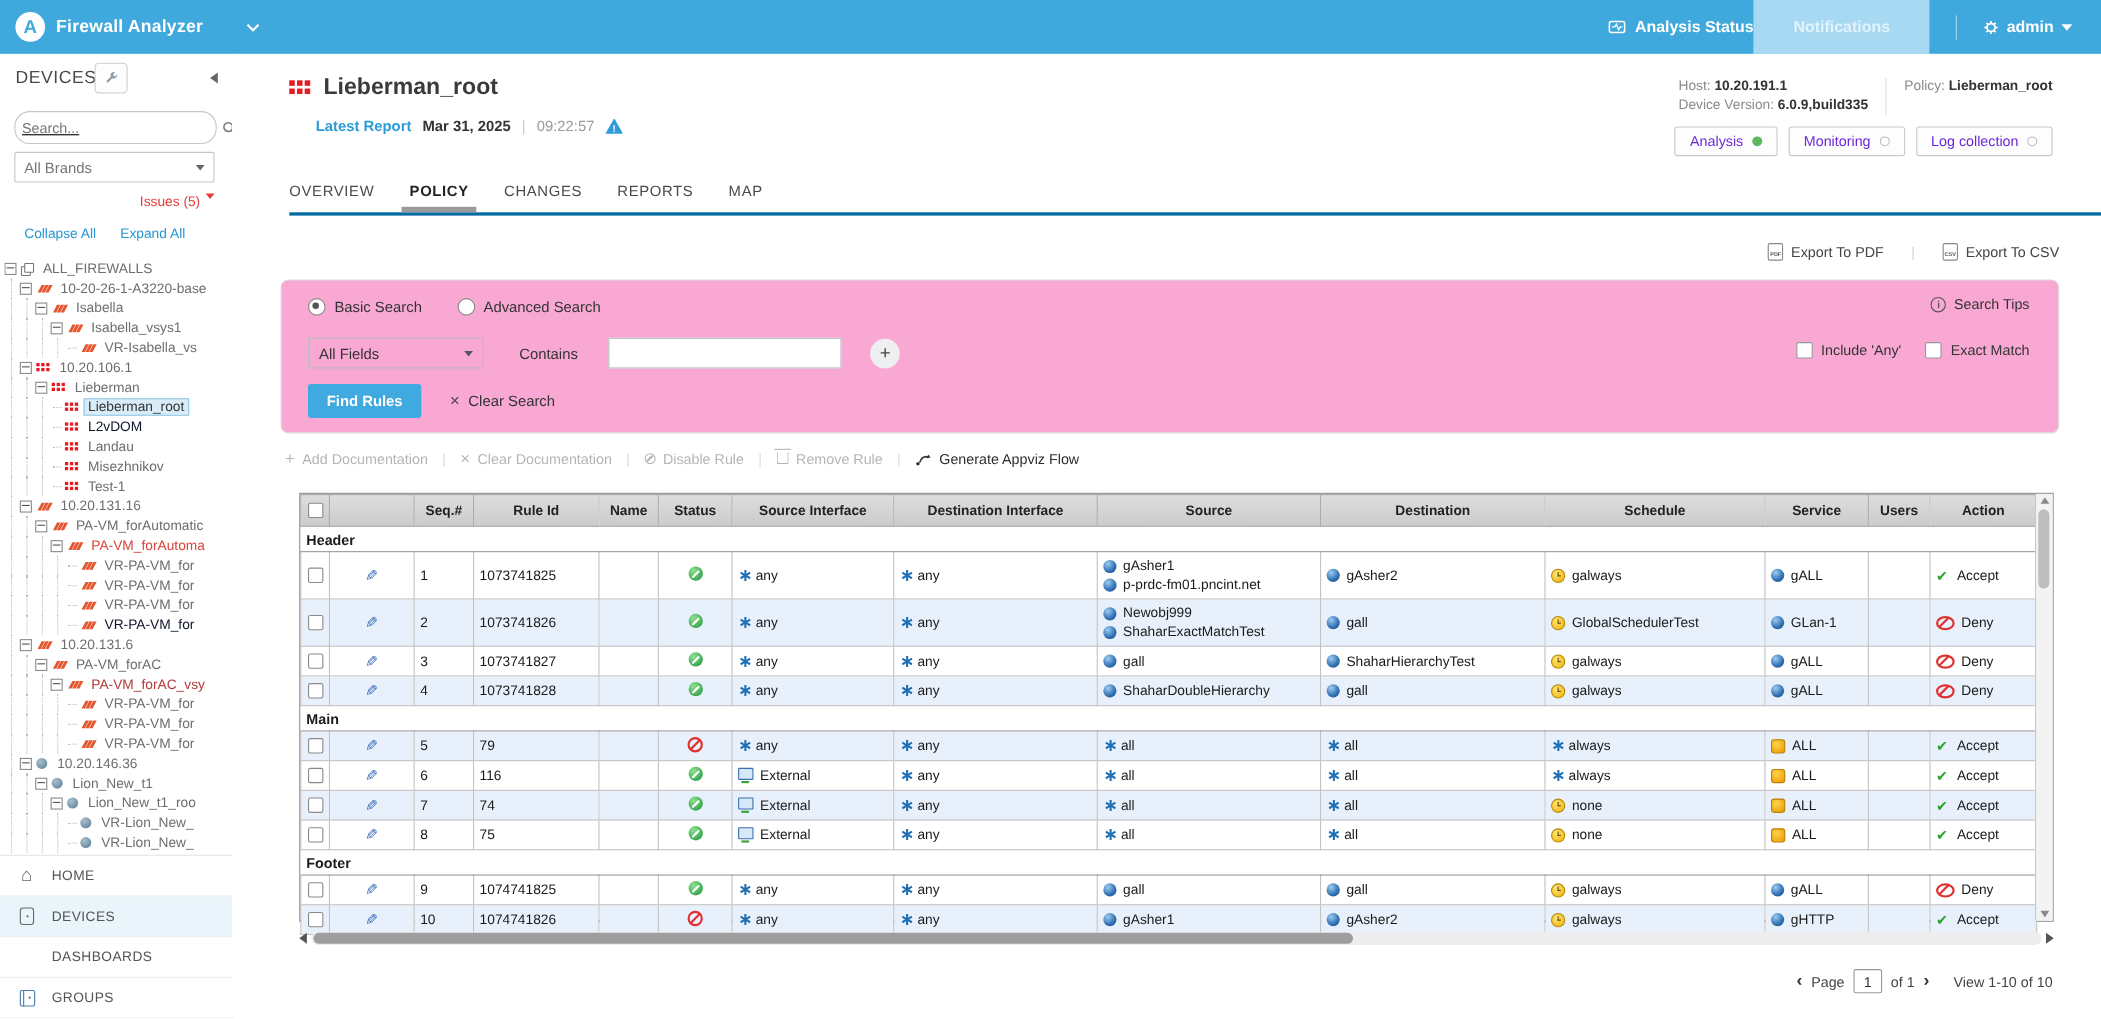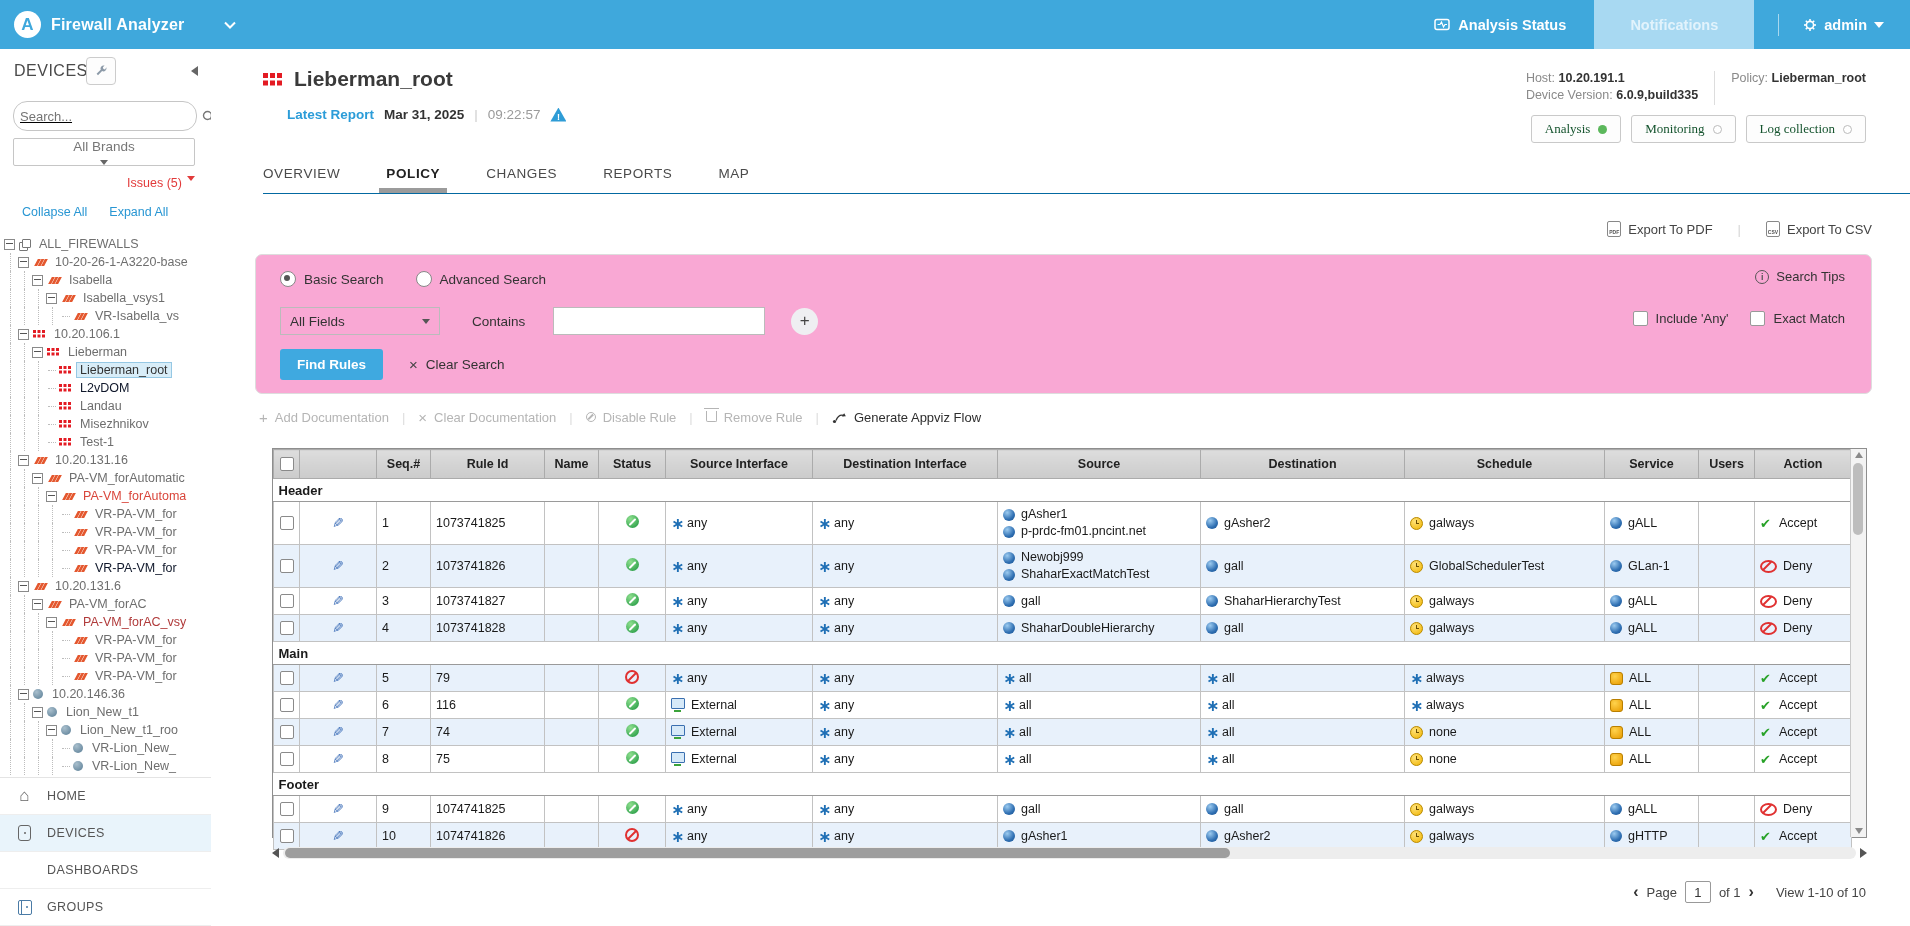--- a/index.html
+++ b/index.html
@@ -9,30 +9,30 @@
   .brand{display:flex;align-items:center;margin-left:14px;gap:10px;}
   .logo{width:27px;height:27px;border-radius:50%;background:#fff;color:#3FA8DC;font-weight:bold;font-size:17px;display:flex;align-items:center;justify-content:center;}
   .brand-name{font-size:16px;font-weight:bold;letter-spacing:.2px;}
   .brand-chev{margin-left:28px;display:flex;align-items:center;}
   .tb-right{margin-left:auto;display:flex;align-items:center;height:100%;}
   .tb-item{display:flex;align-items:center;gap:8px;font-size:14.5px;font-weight:bold;}
   .tb-notif{height:100%;width:160px;display:flex;align-items:center;justify-content:center;background:#A8D9F2;color:#E2F3FC;font-size:14.5px;font-weight:bold;}
   .tb-divider{width:1px;height:22px;background:rgba(255,255,255,.55);margin:0 24px 0 24px;}
   .tb-admin{display:flex;align-items:center;gap:7px;margin-right:26px;font-size:14.5px;font-weight:bold;}
   .caret-down{width:0;height:0;border-left:5px solid transparent;border-right:5px solid transparent;border-top:6px solid #fff;display:inline-block;}
-  .tb-analysis{margin-right:28px;}
+  .tb-analysis{}
   
   .sidebar{position:absolute;top:49px;left:0;width:211px;bottom:0;background:#fff;border-right:1px solid #DCDCDC;overflow:hidden;}
   .sb-title{position:absolute;top:13px;left:14px;font-size:16px;color:#4A4A4A;letter-spacing:.5px;}
   .wrench-btn{position:absolute;top:8px;left:86px;width:28px;height:26px;border:1px solid #CCC;border-radius:4px;background:#FDFDFD;display:flex;align-items:center;justify-content:center;}
   .sb-collapse{position:absolute;top:17px;right:13px;width:0;height:0;border-top:5px solid transparent;border-bottom:5px solid transparent;border-right:7px solid #666;}
   .sb-search{position:absolute;top:52px;left:13px;width:182px;height:28px;border:1px solid #C6C6C6;border-radius:14px;display:flex;align-items:center;text-decoration:underline;}
   .sb-search input{flex:1;border:none;outline:none;font-size:13px;color:#555;padding:0 6px;font-family:inherit;background:transparent;}
   .sb-search .mag{margin-right:7px;}
-  .sb-brands{position:absolute;top:89px;left:13px;width:182px;height:28px;border:1px solid #C6C6C6;border-radius:2px;display:flex;align-items:center;justify-content:space-between;padding:0 8px;box-sizing:border-box;font-size:13.5px;color:#777;flex-direction:column;}
+  .sb-brands{position:absolute;top:89px;left:13px;width:182px;height:28px;border:1px solid #C6C6C6;border-radius:2px;display:flex;align-items:center;justify-content:space-between;padding:0 8px;box-sizing:border-box;font-size:13.5px;color:#777;}
   .sb-brands .sel-caret{width:0;height:0;border-left:4px solid transparent;border-right:4px solid transparent;border-top:5px solid #666;}
   .sb-issues{position:absolute;top:127px;right:16px;font-size:12.5px;color:#E23B3B;display:flex;align-items:flex-start;gap:5px;}
   .sb-issues .caret{width:0;height:0;border-left:4px solid transparent;border-right:4px solid transparent;border-top:5px solid #E23B3B;}
   .sb-links{position:absolute;top:156px;left:22px;display:flex;gap:22px;font-size:12.5px;color:#2896D3;}
   .tree{position:absolute;top:186px;left:4px;right:0;bottom:146px;overflow:hidden;}
   .tree-row{display:flex;align-items:center;height:18px;font-size:12.5px;color:#6E6E6E;white-space:nowrap;cursor:default;}
   .guide{width:14px;height:18px;position:relative;flex:0 0 14px;}
   .guide::before{content:"";position:absolute;left:6px;top:0;bottom:0;border-left:1px dotted #BDBDBD;}
   .expander{width:9px;height:9px;border:1px solid #8A8A8A;background:#fff;position:relative;flex:0 0 9px;margin-right:4px;}
   .expander::before{content:"";position:absolute;left:1px;right:1px;top:3.5px;border-top:1px solid #555;}
@@ -77,25 +77,25 @@
   .rep-time{color:#9A9A9A;}
   .ic-warn{width:16px;height:14px;background:#2E9CD6;clip-path:polygon(50% 0,100% 100%,0 100%);position:relative;display:inline-block;}
   .ic-warn::after{content:"!";position:absolute;left:0;right:0;bottom:0;text-align:center;color:#fff;font-size:9px;font-weight:bold;}
   .host-block{position:absolute;top:22px;right:44px;display:flex;align-items:flex-start;gap:16px;font-size:12.5px;}
   .host-lines div{margin-bottom:3px;color:#8A8A8A;}
   .host-lines b{color:#333;font-weight:bold;}
   .host-div{width:1px;align-self:stretch;background:#DDD;}
   .policy-line{color:#8A8A8A;}
   .policy-line b{color:#333;}
   .mode-btns{position:absolute;top:66px;right:44px;display:flex;gap:10px;}
-  .mode-btn{display:flex;align-items:center;gap:8px;padding:5px 13px;border:1px solid #C9C9C9;border-radius:3px;background:#FDFDFD;font-size:13px;color:#14532d;font-family:Liberation Serif, serif;}
+  .mode-btn{display:flex;align-items:center;gap:8px;padding:5px 13px;border:1px solid #C9C9C9;border-radius:3px;background:#FDFDFD;font-size:13px;color:#6d28d9;}
   .dot{width:9px;height:9px;border-radius:50%;}
   .dot.on{background:#5CB85C;}
   .dot.off{background:#fff;border:1.5px solid #BBB;box-sizing:border-box;}
-  .tabs{position:absolute;top:104px;left:52px;right:0;height:40px;border-bottom:1px solid #0369a1;display:flex;gap:46px;}
+  .tabs{position:absolute;top:104px;left:52px;right:0;height:40px;border-bottom:3px solid #0369a1;display:flex;gap:32px;}
   .tab{position:relative;font-size:13.5px;color:#4A4A4A;letter-spacing:.6px;padding-top:13px;}
   .tab.active{font-weight:bold;color:#222;}
   .tab.active::after{content:"";position:absolute;left:-7px;right:-7px;bottom:0;height:5px;background:#9B9B9B;}
   .export-row{position:absolute;top:172px;right:38px;display:flex;align-items:center;gap:25px;font-size:13px;color:#444;}
   .export-item{display:flex;align-items:center;gap:7px;}
   .ic-doc{position:relative;width:12px;height:14px;border:1px solid #888;border-radius:2px;background:#fff;}
   .ic-doc::after{content:attr(data-label);position:absolute;bottom:1px;left:0;right:0;font-size:5px;font-weight:bold;color:#555;text-align:center;}
   .exp-sep{color:#D5D5D5;}
   
   .search-panel{position:absolute;top:205px;left:44px;right:38px;height:138px;border:1px solid #DDD;border-radius:7px;background:#f9a8d4;}

